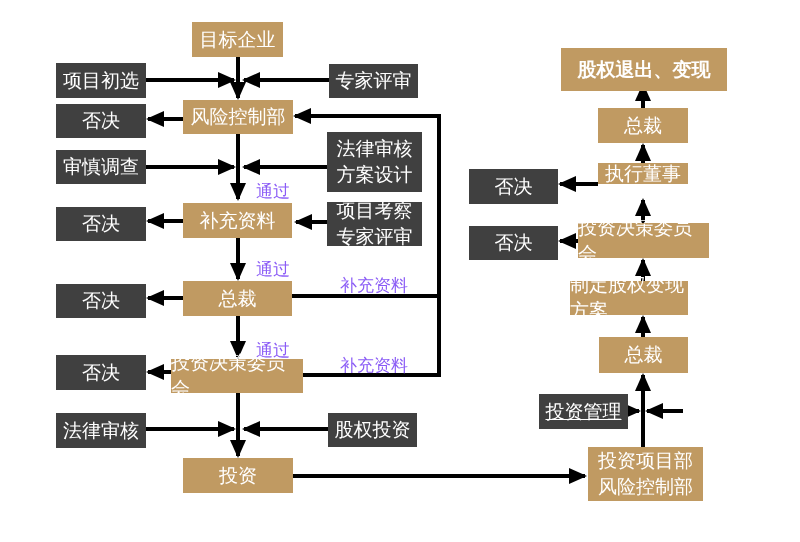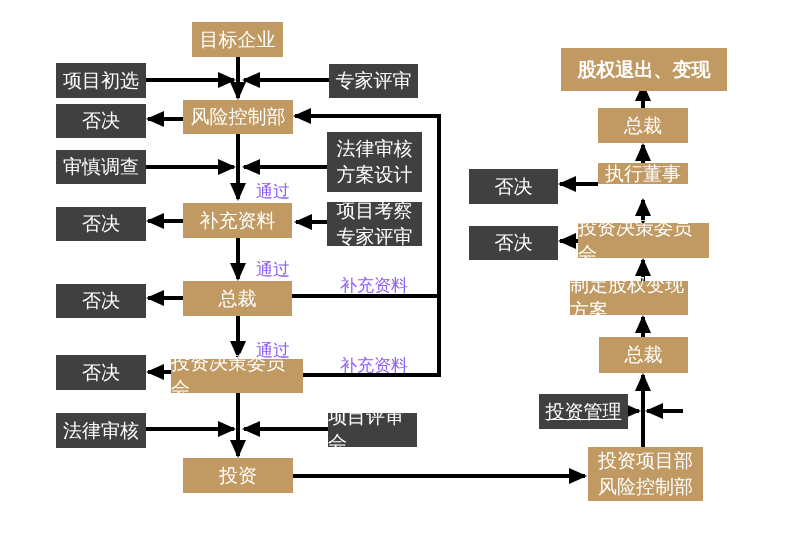--- a/index.html
+++ b/index.html
@@ -96,21 +96,21 @@
 方案设计</span></div>
   <div class="node tan" style="left:183px; top:203px; width:109px; height:35px;"><span>补充资料</span></div>
   <div class="node blue" style="left:327px; top:202px; width:95px; height:44px;"><span>项目考察
 专家评审</span></div>
   <div class="node blue" style="left:56px; top:207px; width:90px; height:34px;"><span>否决</span></div>
   <div class="node tan" style="left:183px; top:281px; width:109px; height:35px;"><span>总裁</span></div>
   <div class="node blue" style="left:56px; top:284px; width:90px; height:34px;"><span>否决</span></div>
   <div class="node tan" style="left:171px; top:359px; width:132px; height:34px;"><span>投资决策委员会</span></div>
   <div class="node blue" style="left:56px; top:355px; width:90px; height:35px;"><span>否决</span></div>
   <div class="node blue" style="left:56px; top:413px; width:90px; height:35px;"><span>法律审核</span></div>
-  <div class="node blue" style="left:328px; top:413px; width:89px; height:34px;"><span>项目评审会</span></div>
+  <div class="node blue" style="left:328px; top:413px; width:89px; height:34px;"><span>股权投资</span></div>
   <div class="node tan" style="left:183px; top:458px; width:110px; height:35px;"><span>投资</span></div>
 
   <div class="node tan" style="left:561px; top:48px; width:166px; height:43px;font-weight:bold;"><span>股权退出、变现</span></div>
   <div class="node tan" style="left:598px; top:108px; width:90px; height:35px;"><span>总裁</span></div>
   <div class="node tan" style="left:598px; top:163px; width:90px; height:21px;"><span>执行董事</span></div>
   <div class="node blue" style="left:469px; top:169px; width:89px; height:35px;"><span>否决</span></div>
   <div class="node tan" style="left:578px; top:223px; width:131px; height:35px;"><span>投资决策委员会</span></div>
   <div class="node blue" style="left:469px; top:226px; width:89px; height:34px;"><span>否决</span></div>
   <div class="node tan" style="left:570px; top:281px; width:118px; height:34px;"><span>制定股权变现方案</span></div>
   <div class="node tan" style="left:599px; top:337px; width:89px; height:36px;"><span>总裁</span></div>

